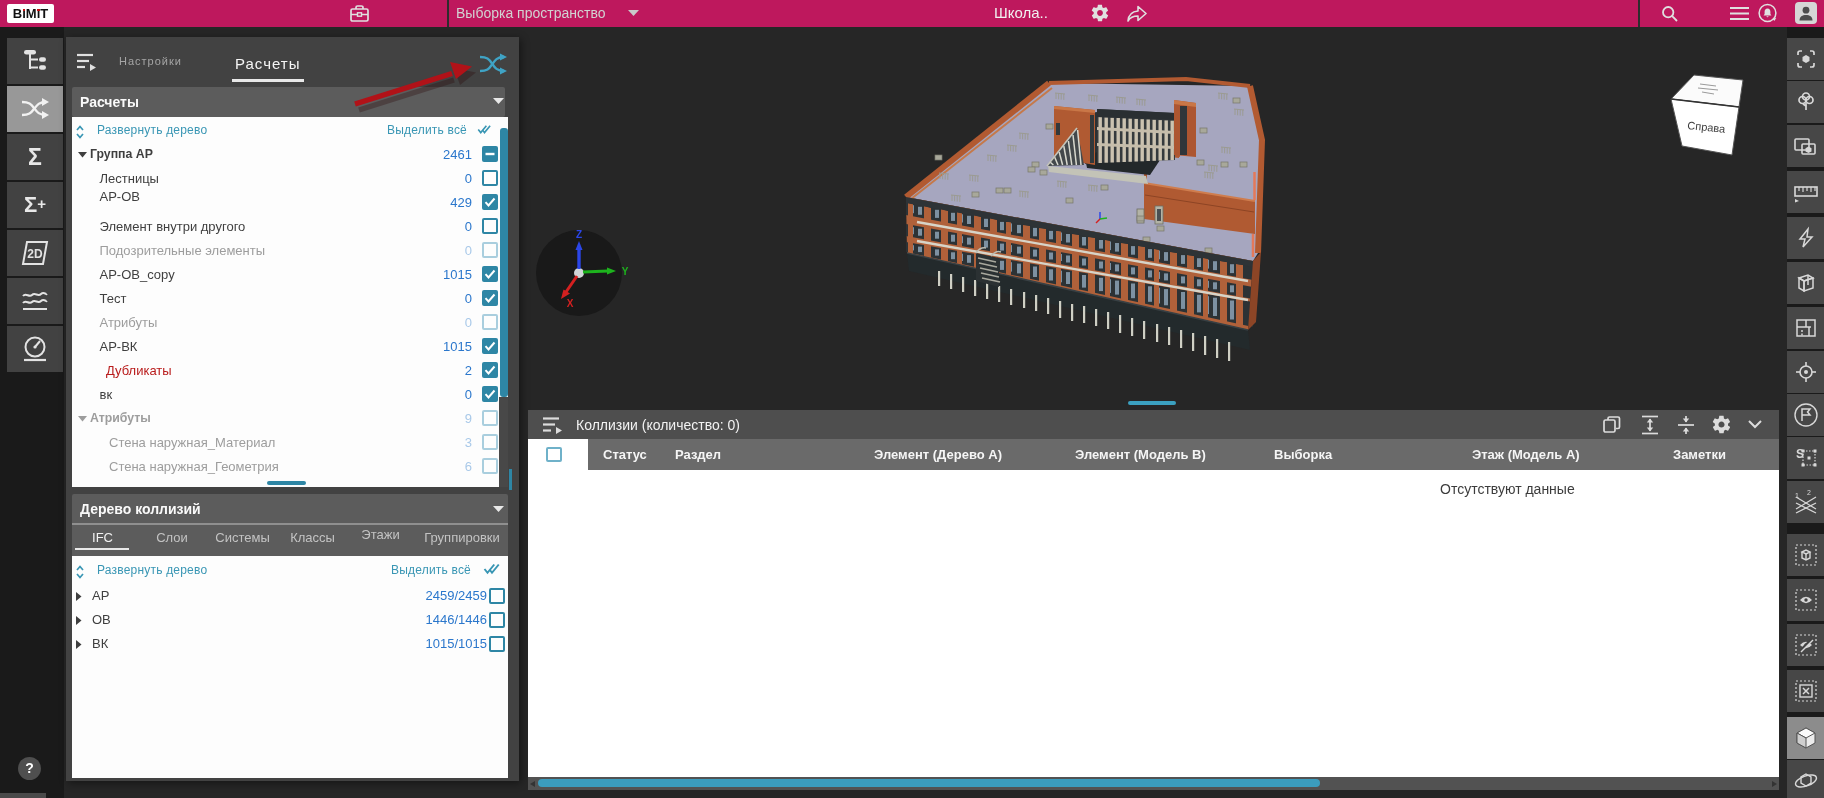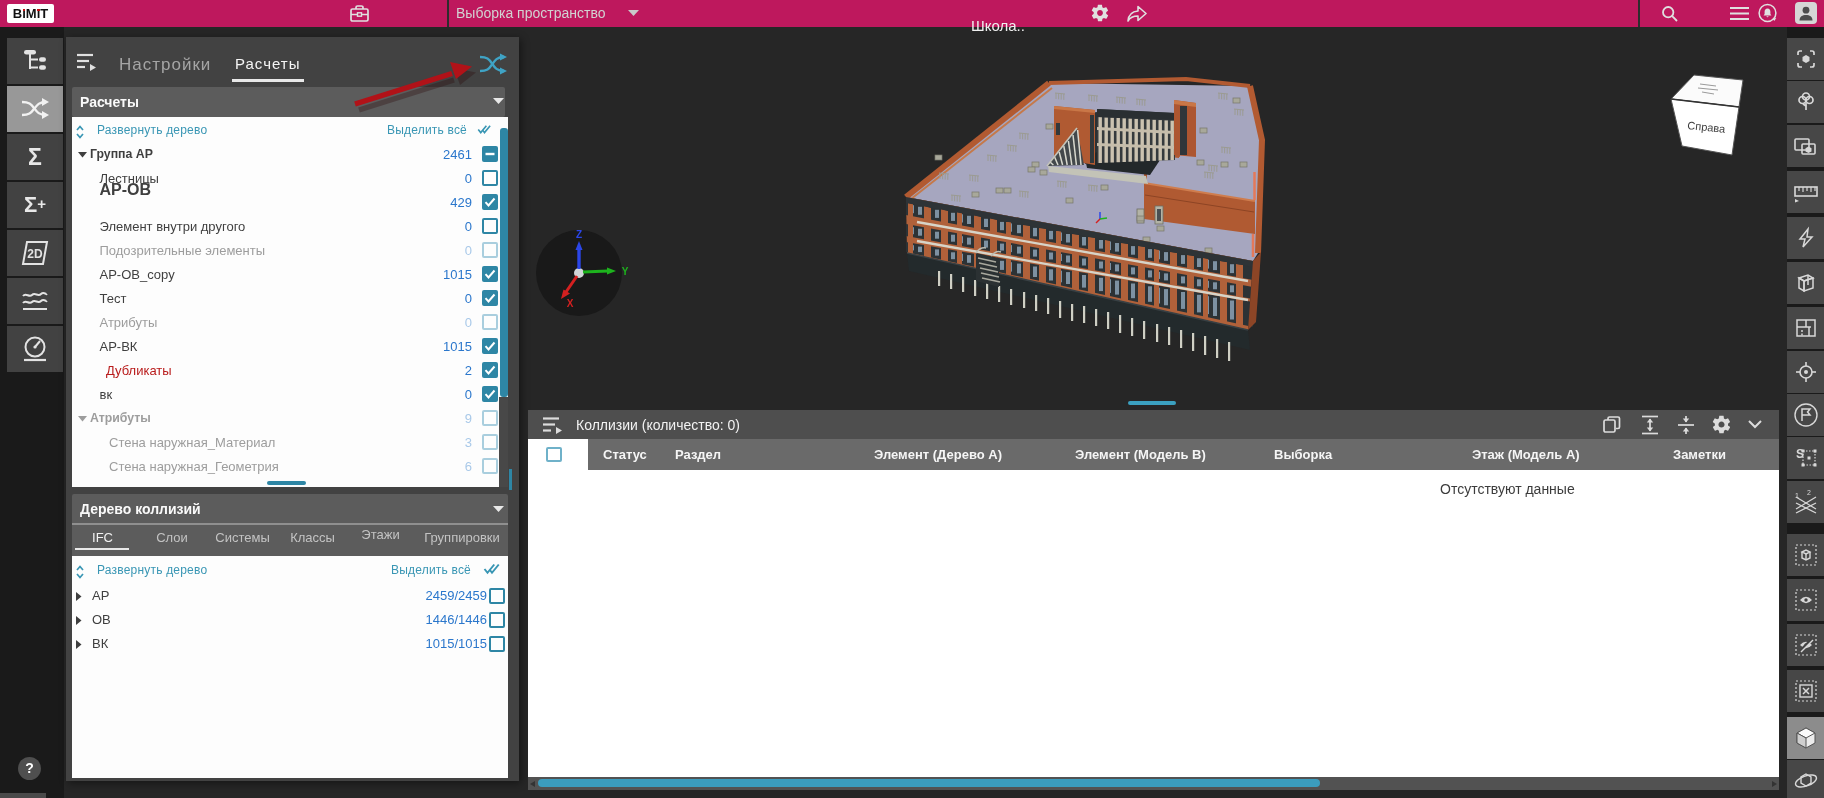--- a/index.html
+++ b/index.html
@@ -24,21 +24,21 @@
 <path d="M7 6 V4.5 a1.5 1.5 0 0 1 1.5-1.5 h4 a1.5 1.5 0 0 1 1.5 1.5 V6" fill="none" stroke="#e0e0e0" stroke-width="1.7"></path>
 <line x1="2" y1="11.5" x2="8.5" y2="11.5" stroke="#e0e0e0" stroke-width="1.5"></line>
 <line x1="12.5" y1="11.5" x2="19" y2="11.5" stroke="#e0e0e0" stroke-width="1.5"></line>
 <rect x="8.5" y="9.8" width="4" height="3.4" fill="none" stroke="#e0e0e0" stroke-width="1.4"></rect>
       </svg>
 <div class="abs" style="left:447px;top:0;width:1.5px;height:27px;background:#2d2d2d"></div>
 <div class="abs" style="left:456px;top:5px;font-size:14px;color:#d2d2d2">Выборка пространство</div>
 <svg class="abs" style="left:628px;top:10px" width="11" height="7">
         <polygon points="0,0 11,0 5.5,6" fill="#c9c9c9"></polygon>
       </svg>
-<div class="abs" style="left:971px;top:17px;width:100px;text-align:left;font-size:15px;color:#f0f0f0">Школа..</div>
+<div class="abs" style="left:971px;top:4px;width:100px;text-align:center;font-size:15px;color:#f0f0f0">Школа..</div>
 <svg class="abs" style="left:1090px;top:3px" width="20" height="20" viewBox="0 0 24 24">
 <path fill="#e0e0e0" d="M19.4 13c0-.3.1-.6.1-1s0-.7-.1-1l2.1-1.7c.2-.2.2-.4.1-.6l-2-3.5c-.1-.2-.4-.3-.6-.2l-2.5 1c-.5-.4-1.1-.7-1.7-1l-.4-2.6c0-.2-.2-.4-.5-.4h-4c-.2 0-.4.2-.5.4l-.4 2.6c-.6.2-1.2.6-1.7 1l-2.5-1c-.2-.1-.5 0-.6.2l-2 3.5c-.1.2-.1.4.1.6L4.5 11c0 .3-.1.6-.1 1s0 .7.1 1l-2.1 1.7c-.2.2-.2.4-.1.6l2 3.5c.1.2.4.3.6.2l2.5-1c.5.4 1.1.7 1.7 1l.4 2.6c0 .2.2.4.5.4h4c.2 0 .4-.2.5-.4l.4-2.6c.6-.2 1.2-.6 1.7-1l2.5 1c.2.1.5 0 .6-.2l2-3.5c.1-.2.1-.4-.1-.6L19.4 13zM12 15.5c-1.9 0-3.5-1.6-3.5-3.5s1.6-3.5 3.5-3.5 3.5 1.6 3.5 3.5-1.6 3.5-3.5 3.5z"></path>
       </svg>
 <svg class="abs" style="left:1127px;top:4px" width="20" height="19" viewBox="0 0 20 19">
 <path d="M11 7 V2.5 L19 9.5 11 16.5 V12 C6 12 3 13.5 1 17 C1.5 11 4.5 7.5 11 7 Z" fill="none" stroke="#e0e0e0" stroke-width="1.6" stroke-linejoin="round"></path>
       </svg>
 <div class="abs" style="left:1638px;top:0;width:1.5px;height:27px;background:#2d2d2d"></div>
 <svg class="abs" style="left:1661px;top:5px" width="18" height="18" viewBox="0 0 18 18">
 <circle cx="7.2" cy="7.2" r="5.2" fill="none" stroke="#e0e0e0" stroke-width="1.8"></circle>
 <line x1="11.2" y1="11.2" x2="16" y2="16" stroke="#e0e0e0" stroke-width="1.8"></line>
@@ -536,21 +536,21 @@
     </svg>
 <div class="abs" style="left:66px;top:37px;width:453px;height:744px;background:#424242;box-shadow:2px 2px 8px rgba(0,0,0,.45)">
       <svg class="abs" style="left:10px;top:15px" width="22" height="20" viewBox="0 0 22 20">
 <g stroke="#e0e0e0" stroke-width="2.2">
           <line x1="1" y1="3" x2="17" y2="3"></line>
           <line x1="1" y1="9" x2="13" y2="9"></line>
           <line x1="1" y1="15" x2="9" y2="15"></line>
         </g>
 <path d="M14 12 l6 3.5 -6 3.5 z" fill="#e0e0e0"></path>
       </svg>
-      <div class="abs" style="left:53px;top:18px;font-size:17px;letter-spacing:1px;color:#a5a5a5">Настройки</div>
+      <div class="abs" style="left:53px;top:18px;font-size:11px;letter-spacing:1px;color:#a5a5a5">Настройки</div>
       <div class="abs" style="left:169px;top:18px;font-size:15px;letter-spacing:1px;color:#f5f5f5">Расчеты</div>
       <div class="abs" style="left:166px;top:42px;width:72px;height:2.5px;background:#e8e8e8"></div>
       <svg class="abs" style="left:412px;top:13px" width="30" height="29" viewBox="0 0 30 29">
 <g stroke="#3fa3c5" stroke-width="2.3" fill="none">
 <path d="M2 7 C9 7 11 9 14 13.5 C17 18 19 21 26 21"></path>
 <path d="M2 21 C9 21 11 19 14 14.5 C17 10 19 7 26 7"></path>
         </g>
 <path d="M22 3.5 l7 3.5 -7 3.5 z" fill="#3fa3c5"></path>
         <path d="M22 17.5 l7 3.5 -7 3.5 z" fill="#3fa3c5"></path>
       </svg>
@@ -581,21 +581,21 @@
         <div class="abs" style="left:18px;top:30px;font-size:12.3px;font-weight:bold;color:#3f3f3f">Группа АР</div>
         <div class="abs" style="left:310px;top:30px;width:90px;text-align:right;font-size:13px;color:#2b77cc">2461</div>
         <div class="abs" style="left:410px;top:29px;width:16px;height:16px;background:#2e86a5;border-radius:2px">
           <svg width="16" height="16" viewBox="0 0 16 16">
             <line x1="3.5" y1="8" x2="12.5" y2="8" stroke="#fff" stroke-width="2.4"></line>
           </svg>
         </div>
         <div class="abs" style="left:27.5px;top:54px;font-size:13px;font-weight:normal;color:#3f3f3f">Лестницы</div>
         <div class="abs" style="left:310px;top:54px;width:90px;text-align:right;font-size:13px;color:#2b77cc">0</div>
         <div class="abs" style="left:410px;top:53px;width:16px;height:16px;border:2px solid #2e86a5;border-radius:2px"></div>
-        <div class="abs" style="left:27.5px;top:64px;font-size:16px;font-weight:bold;color:#3f3f3f">АР-ОВ</div>
+        <div class="abs" style="left:27.5px;top:72px;font-size:13px;font-weight:normal;color:#3f3f3f">АР-ОВ</div>
         <div class="abs" style="left:310px;top:78px;width:90px;text-align:right;font-size:13px;color:#2b77cc">429</div>
         <div class="abs" style="left:410px;top:77px;width:16px;height:16px;background:#2e86a5;border-radius:2px">
           <svg width="16" height="16" viewBox="0 0 16 16">
             <path d="M3.5 8.2 l3 3.3 6-7" stroke="#fff" stroke-width="2" fill="none"></path>
           </svg>
         </div>
         <div class="abs" style="left:27.5px;top:102px;font-size:13px;font-weight:normal;color:#3f3f3f">Элемент внутри другого</div>
         <div class="abs" style="left:310px;top:102px;width:90px;text-align:right;font-size:13px;color:#2b77cc">0</div>
         <div class="abs" style="left:410px;top:101px;width:16px;height:16px;border:2px solid #2e86a5;border-radius:2px"></div>
         <div class="abs" style="left:27.5px;top:126px;font-size:13px;font-weight:normal;color:#9d9d9d">Подозрительные элементы</div>

